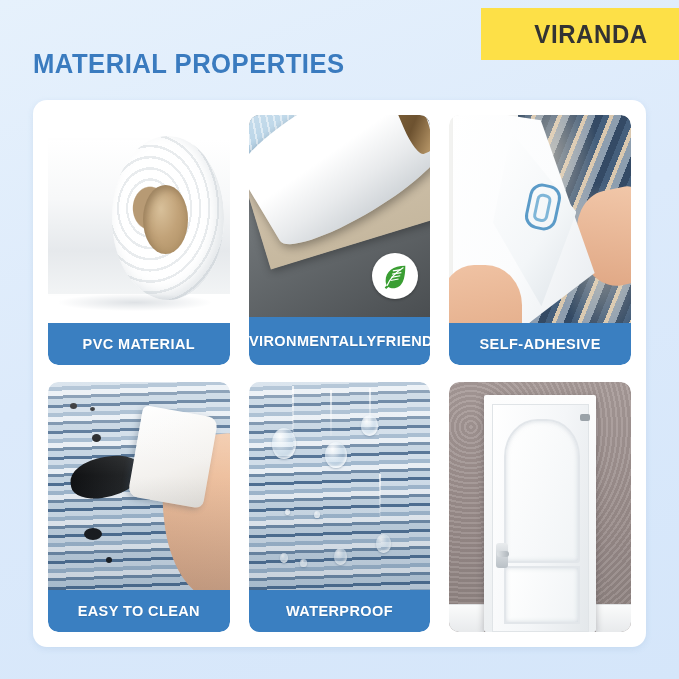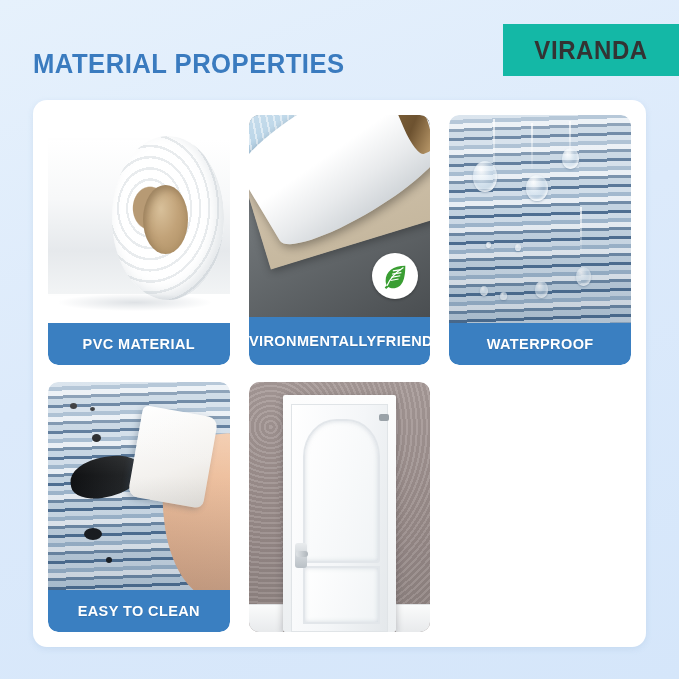--- a/index.html
+++ b/index.html
@@ -30,27 +30,28 @@
     font-weight: bold;
     letter-spacing: 0.5px;
     color: #3a7bbf;
     white-space: nowrap;
     transform: scaleX(0.95);
     transform-origin: left center;
   }
   .logo-badge {
     position: absolute;
     right: 0px;
-    top: 24px;
+    top: 8px;
     width: 176px;
     height: 52px;
-    background: #14b8a6;
+    background: #fde047;
     display: flex;
     align-items: center;
     justify-content: center;
+    padding-left: 22px;
   }
   .logo-text {
     font-size: 25px;
     font-weight: bold;
     color: #333333;
     letter-spacing: 0.6px;
     transform: scaleX(0.96);
   }
 
   
@@ -471,20 +472,50 @@
           </div>
         </div>
       </div>
       <div class="tile-label two-line">
           <span>ENVIRONMENTALLY</span>
           <br>
           <span>FRIENDLY</span>
         </div>
     </div>
 
+    <div class="tile">
+      <div class="tile-img">
+        <div class="adh-scene">
+          <div class="adh-marble"></div>
+          <div class="hand-right"></div>
+          <div class="adh-peel"></div>
+          <div class="adh-fold"></div>
+          <div class="clip-logo"></div>
+          <div class="hand-left"></div>
+        </div>
+      </div>
+      <div class="tile-label">SELF-ADHESIVE</div>
+    </div>
+
+    <div class="tile">
+      <div class="tile-img">
+        <div class="wood-scene">
+          <div class="stain-smear"></div>
+          <div class="stain" style="left:12%;top:10%;width:7px;height:6px;"></div>
+          <div class="stain" style="left:23%;top:12%;width:5px;height:4px;"></div>
+          <div class="stain" style="left:24%;top:25%;width:9px;height:8px;"></div>
+          <div class="stain" style="left:50%;top:22%;width:8px;height:7px;"></div>
+          <div class="stain" style="left:20%;top:70%;width:18px;height:12px;"></div>
+          <div class="stain" style="left:32%;top:84%;width:6px;height:6px;"></div>
+          <div class="wipe-hand"></div>
+          <div class="wipe-cloth"></div>
+        </div>
+      </div>
+      <div class="tile-label">EASY TO CLEAN</div>
+    </div>
 
     <div class="tile">
       <div class="tile-img">
         <div class="wood-scene">
           <div class="trail" style="left:24%;top:2%;height:26%;"></div>
           <div class="trail" style="left:45%;top:4%;height:22%;"></div>
           <div class="trail" style="left:66%;top:3%;height:18%;"></div>
           <div class="drop" style="left:13%;top:22%;width:24px;height:31px;"></div>
           <div class="drop" style="left:42%;top:29%;width:22px;height:26px;"></div>
           <div class="drop" style="left:62%;top:16%;width:17px;height:21px;"></div>
@@ -495,37 +526,20 @@
           <div class="drop" style="left:36%;top:62%;width:6px;height:7px;"></div>
           <div class="drop" style="left:20%;top:61%;width:5px;height:6px;"></div>
           <div class="trail" style="left:72%;top:44%;height:22%;"></div>
         </div>
       </div>
       <div class="tile-label">WATERPROOF</div>
     </div>
 
     <div class="tile">
       <div class="tile-img">
-        <div class="wood-scene">
-          <div class="stain-smear"></div>
-          <div class="stain" style="left:12%;top:10%;width:7px;height:6px;"></div>
-          <div class="stain" style="left:23%;top:12%;width:5px;height:4px;"></div>
-          <div class="stain" style="left:24%;top:25%;width:9px;height:8px;"></div>
-          <div class="stain" style="left:50%;top:22%;width:8px;height:7px;"></div>
-          <div class="stain" style="left:20%;top:70%;width:18px;height:12px;"></div>
-          <div class="stain" style="left:32%;top:84%;width:6px;height:6px;"></div>
-          <div class="wipe-hand"></div>
-          <div class="wipe-cloth"></div>
-        </div>
-      </div>
-      <div class="tile-label">EASY TO CLEAN</div>
-    </div>
-
-    <div class="tile">
-      <div class="tile-img">
         <div class="door-scene">
           <div class="baseboard-l"></div>
           <div class="baseboard-r"></div>
           <div class="door-frame">
             <div class="door-leaf">
               <div class="door-panel-top"></div>
               <div class="door-panel-bottom"></div>
               <div class="door-handle"></div>
             </div>
             <div class="door-hinge"></div>

